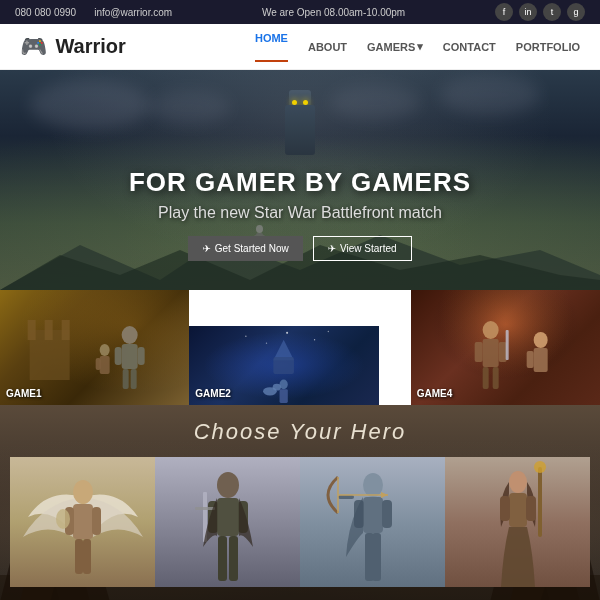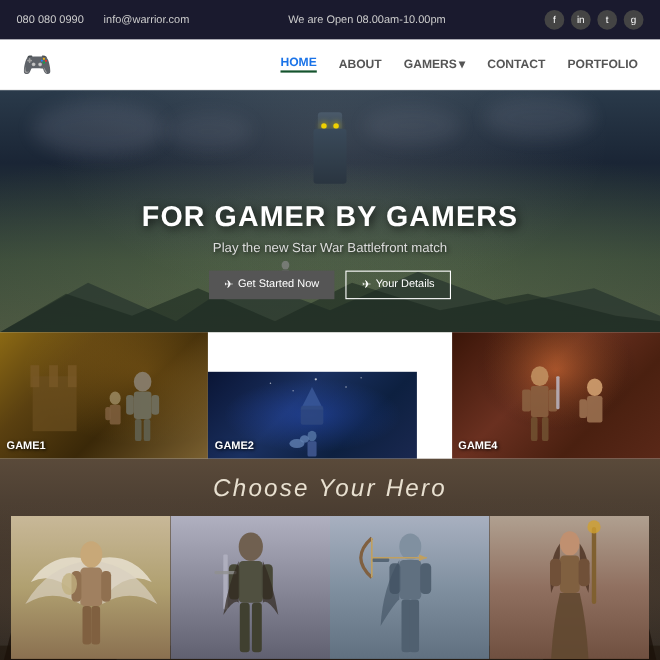--- a/index.html
+++ b/index.html
@@ -7,21 +7,21 @@
 
     
     .top-bar {
       background: #1a1a2e;
       color: #ccc;
       display: flex;
       align-items: center;
       justify-content: space-between;
       padding: 5px 15px;
       font-size: 10px;
-      height: 36px;
+      height: 24px;
     }
     .top-bar-left { display: flex; gap: 18px; align-items: center; }
     .top-bar-center { text-align: center; }
     .top-bar-right { display: flex; gap: 6px; align-items: center; }
     .social-icon {
       width: 18px; height: 18px; border-radius: 50%; background: #444;
       display: flex; align-items: center; justify-content: center; font-size: 9px; color: #fff;
     }
 
     
@@ -30,21 +30,21 @@
       display: flex;
       align-items: center;
       justify-content: space-between;
       padding: 0 20px;
       height: 46px;
       border-bottom: 1px solid #eee;
     }
     .logo { display: flex; align-items: center; gap: 8px; font-size: 20px; font-weight: bold; color: #222; }
     .logo-icon { font-size: 22px; }
     .nav-links { display: flex; gap: 20px; align-items: center; font-size: 11px; font-weight: bold; color: #555; }
-    .nav-links .active { color: #1a73e8; border-bottom: 2px solid #14532d; padding-bottom: 1px; }
+    .nav-links .active { color: #1a73e8; border-bottom: 2px solid #c2410c; padding-bottom: 16px; }
     .nav-links span { cursor: pointer; }
     .nav-links .dropdown { display: flex; align-items: center; gap: 2px; }
 
     
     .hero {
       position: relative;
       height: 220px;
       background: linear-gradient(to bottom, #2a3a4a 0%, #1a2535 30%, #3a4a3a 70%, #4a5540 100%);
       overflow: hidden;
       display: flex;
@@ -110,21 +110,21 @@
     }
     .hero-title {
       font-size: 26px;
       font-weight: 900;
       color: #fff;
       text-shadow: 2px 2px 8px rgba(0,0,0,0.7);
       letter-spacing: 1px;
       text-transform: uppercase;
     }
     .hero-subtitle {
-      font-size: 12px;
+      font-size: 16px;
       color: #ddd;
       margin: 6px 0 14px;
       text-shadow: 1px 1px 4px rgba(0,0,0,0.7);
     }
     .hero-buttons { display: flex; gap: 10px; justify-content: center; }
     .btn-primary {
       background: #555;
       color: #fff;
       border: none;
       padding: 6px 14px;
@@ -254,20 +254,21 @@
     <div class="social-icon">f</div>
     <div class="social-icon">in</div>
     <div class="social-icon">t</div>
     <div class="social-icon">g</div>
   </div>
 </div>
 
 <div class="navbar">
   <div class="logo">
     <span class="logo-icon">🎮</span>
+    <span>Warrior</span>
   </div>
   <nav class="nav-links">
     <span class="active">HOME</span>
     <span>ABOUT</span>
     <span class="dropdown">
       <span>GAMERS</span>
       <span>▾</span>
     </span>
     <span>CONTACT</span>
     <span>PORTFOLIO</span>
@@ -313,21 +314,21 @@
   <div class="hero-content">
     <div class="hero-title">FOR GAMER BY GAMERS</div>
     <div class="hero-subtitle">Play the new Star War Battlefront match</div>
     <div class="hero-buttons">
       <button class="btn-primary">
         <span>✈</span>
         <span>Get Started Now</span>
       </button>
       <button class="btn-outline">
         <span>✈</span>
-        <span>Your Details</span>
+        <span>View Started</span>
       </button>
     </div>
   </div>
 </div>
 
 <div class="games-section">
 
   <div class="game-card gc1">
 
     <svg style="position:absolute;top:0;left:0;width:100%;height:100%;z-index:1;" viewBox="0 0 150 115">

